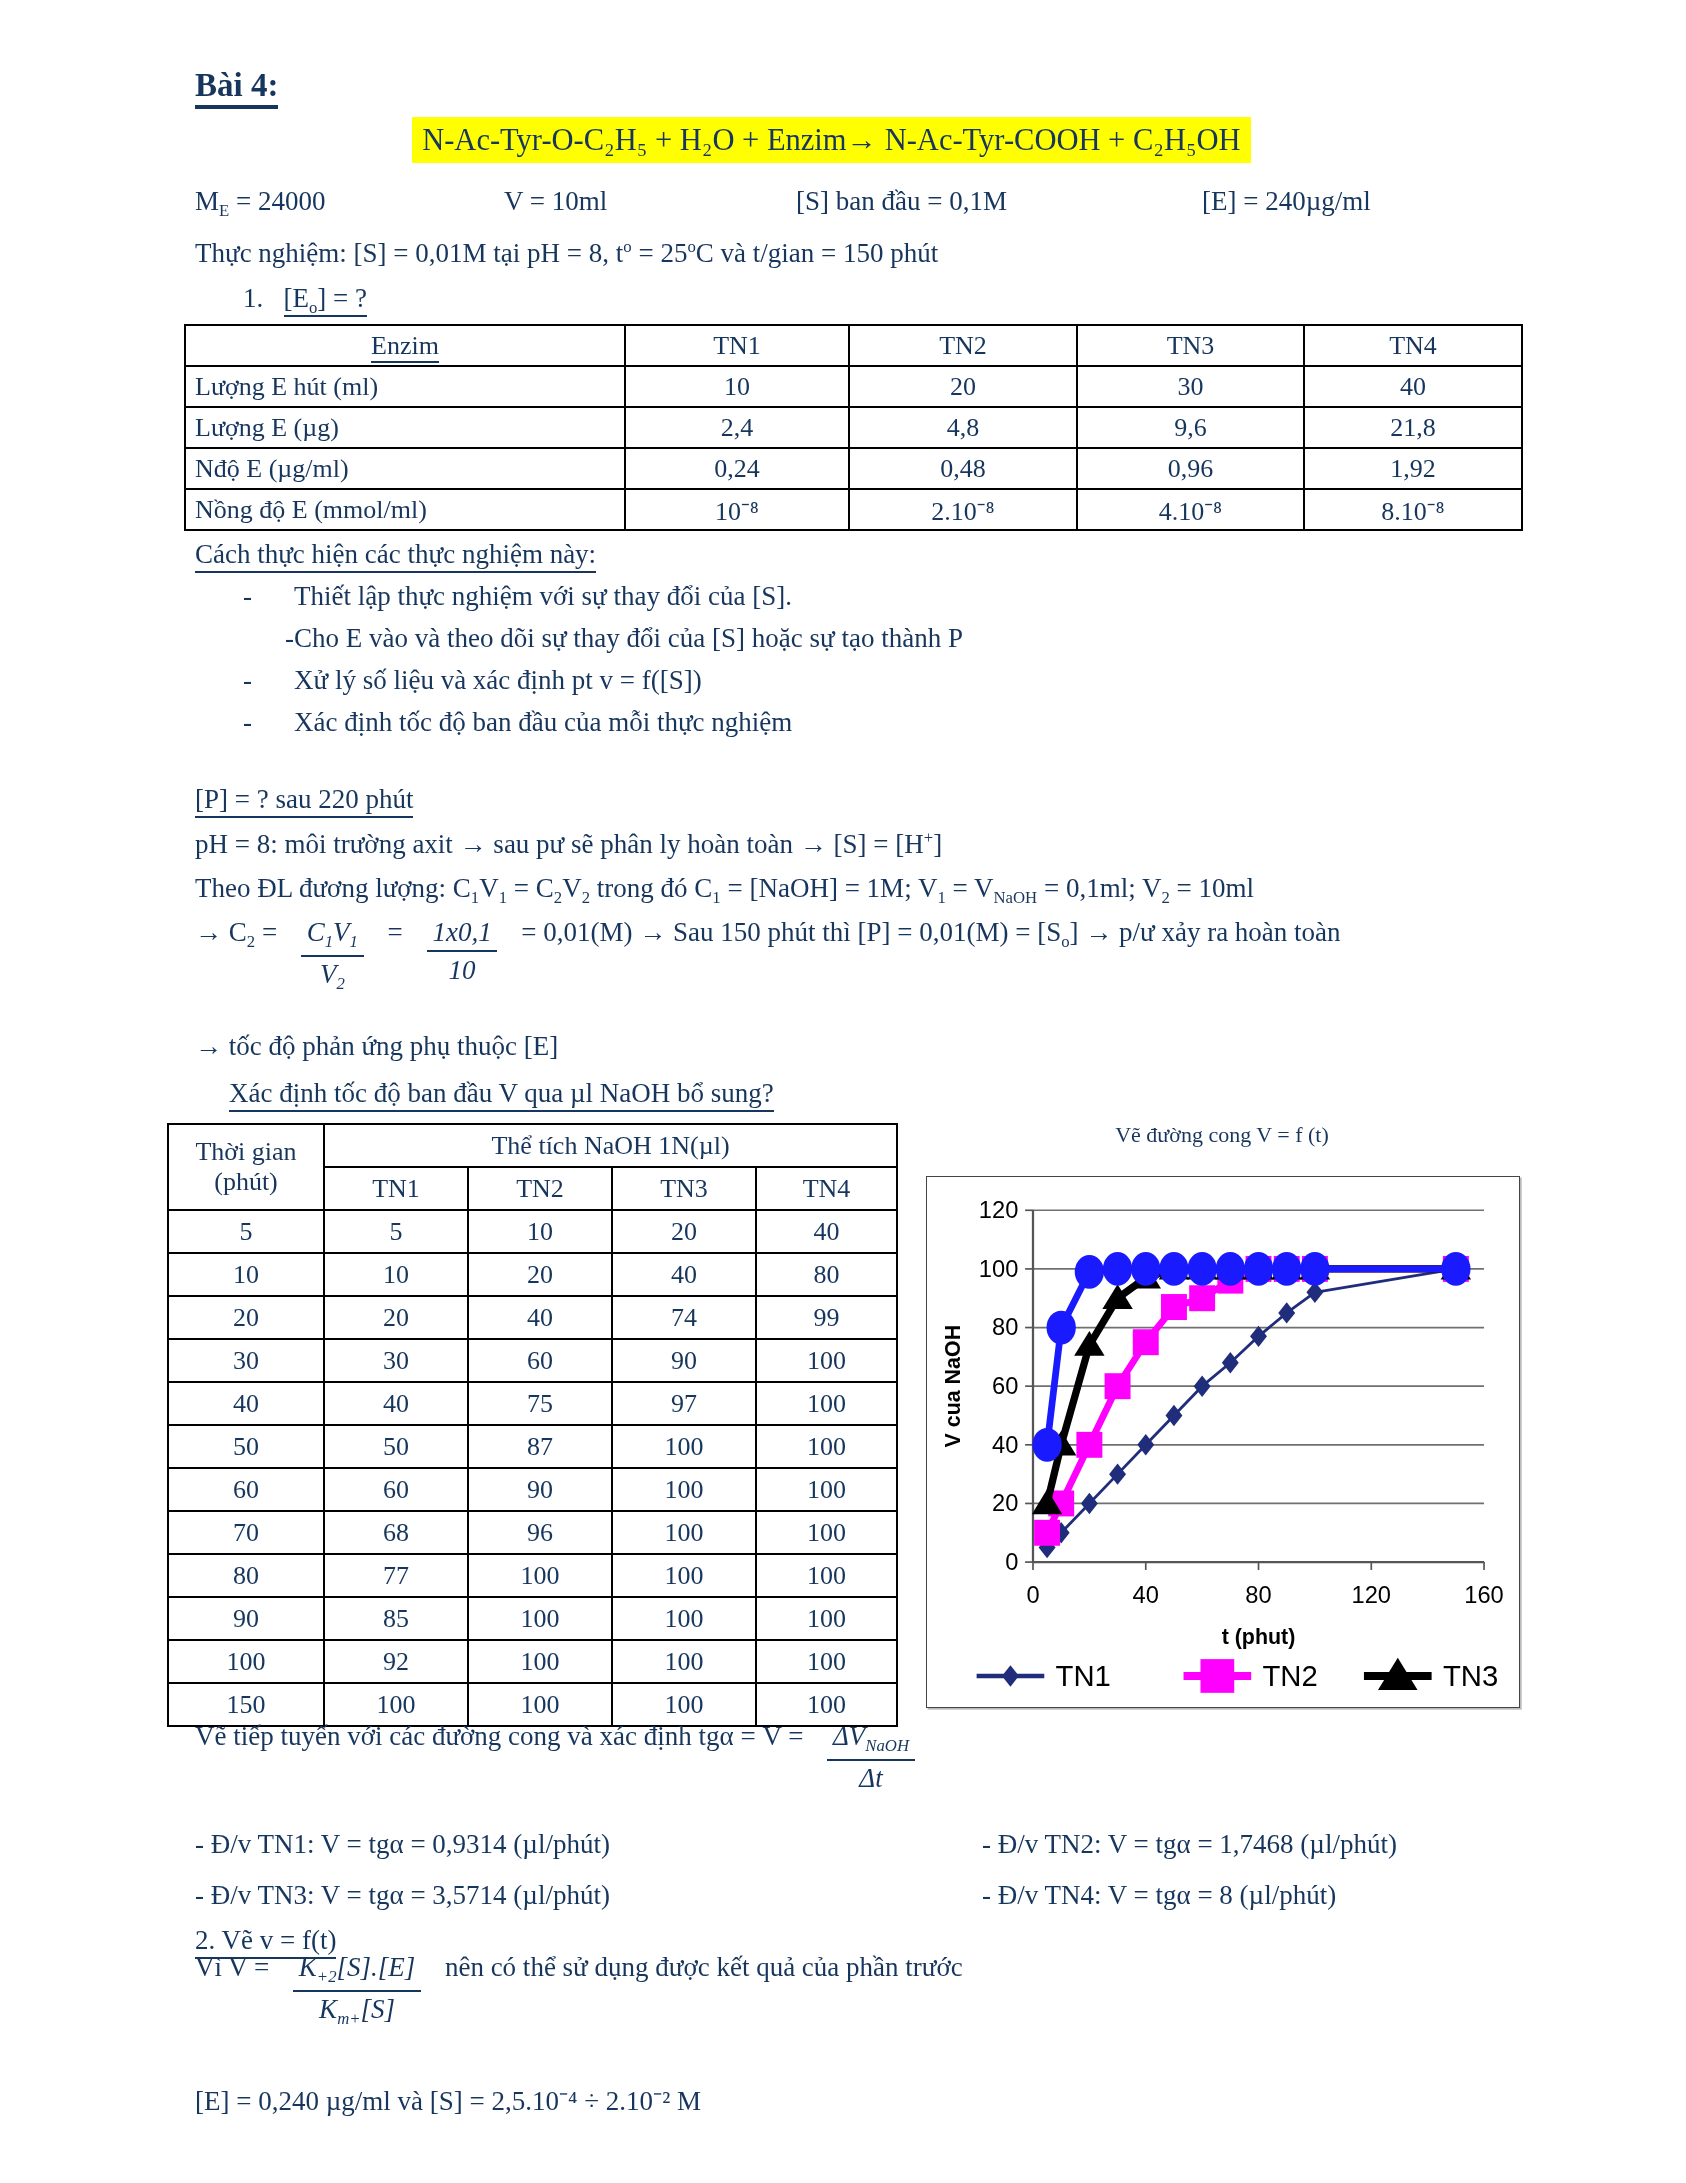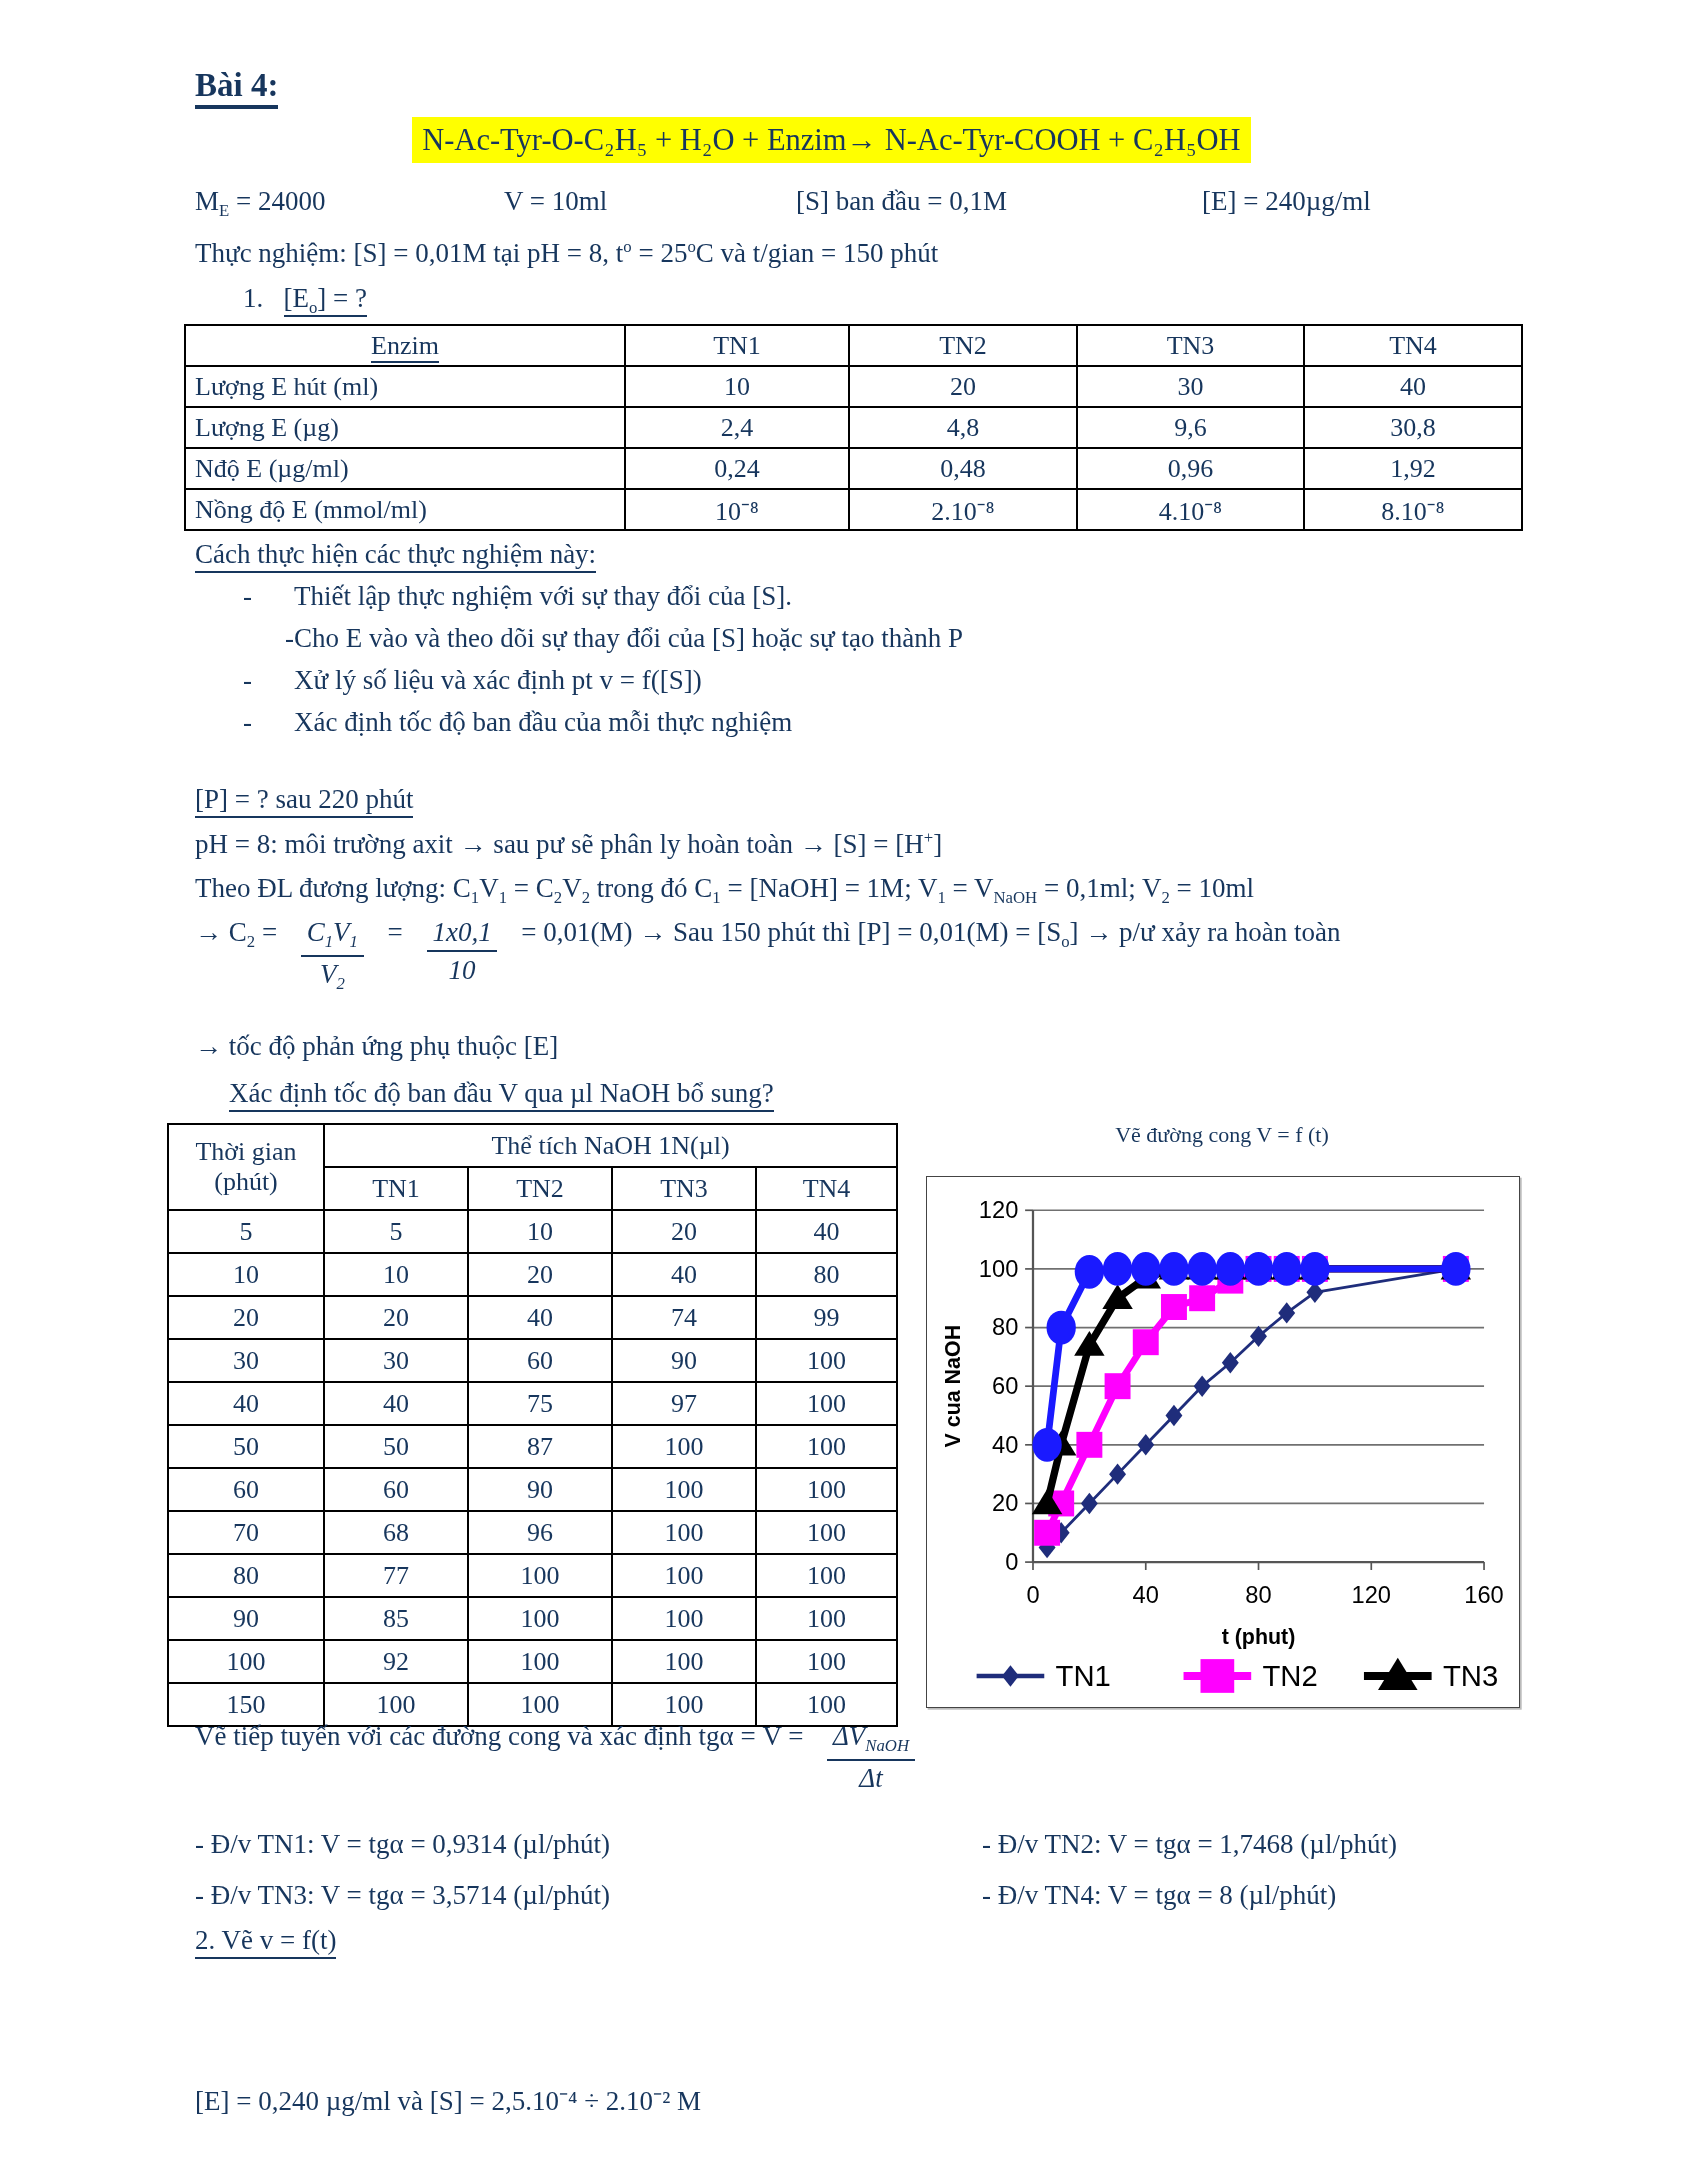--- a/index.html
+++ b/index.html
@@ -75,21 +75,21 @@
           <td>10</td>
           <td>20</td>
           <td>30</td>
           <td>40</td>
         </tr>
         <tr>
           <td class="lbl-cell">Lượng E (µg)</td>
           <td>2,4</td>
           <td>4,8</td>
           <td>9,6</td>
-          <td>30,8</td>
+          <td>21,8</td>
         </tr>
         <tr>
           <td class="lbl-cell">Nđộ E (µg/ml)</td>
           <td>0,24</td>
           <td>0,48</td>
           <td>0,96</td>
           <td>1,92</td>
         </tr>
         <tr>
           <td class="lbl-cell">Nồng độ E (mmol/ml)</td>
@@ -355,16 +355,24 @@
     </span>
   </div>
   <div class="abs t" style="left:195px;top:1829px;">- Đ/v TN1: V = tgα = 0,9314 (µl/phút)</div>
   <div class="abs t" style="left:982px;top:1829px;">- Đ/v TN2: V = tgα = 1,7468 (µl/phút)</div>
   <div class="abs t" style="left:195px;top:1880px;">- Đ/v TN3: V = tgα = 3,5714 (µl/phút)</div>
   <div class="abs t" style="left:982px;top:1880px;">- Đ/v TN4: V = tgα = 8 (µl/phút)</div>
 
   <div class="abs t" style="left:195px;top:1925px;">
     <span class="ul">2. Vẽ v = f(t)</span>
   </div>
+  <div class="abs fr-row t" style="left:195px;top:1952px;height:110px;">
+    <span>Vì V =</span>
+    <span class="frac">
+      <span class="num"><span>K</span><sub>+2</sub><span>[S].[E]</span></span>
+      <span class="den"><span>K</span><sub>m+</sub><span>[S]</span></span>
+    </span>
+    <span>nên có thể sử dụng được kết quả của phần trước</span>
+  </div>
   <div class="abs t" style="left:195px;top:2081px;">[E] = 0,240 µg/ml và [S] = 2,5.10⁻⁴ ÷ 2.10⁻² M</div>
 
 </div>
 
 
 </body></html>

